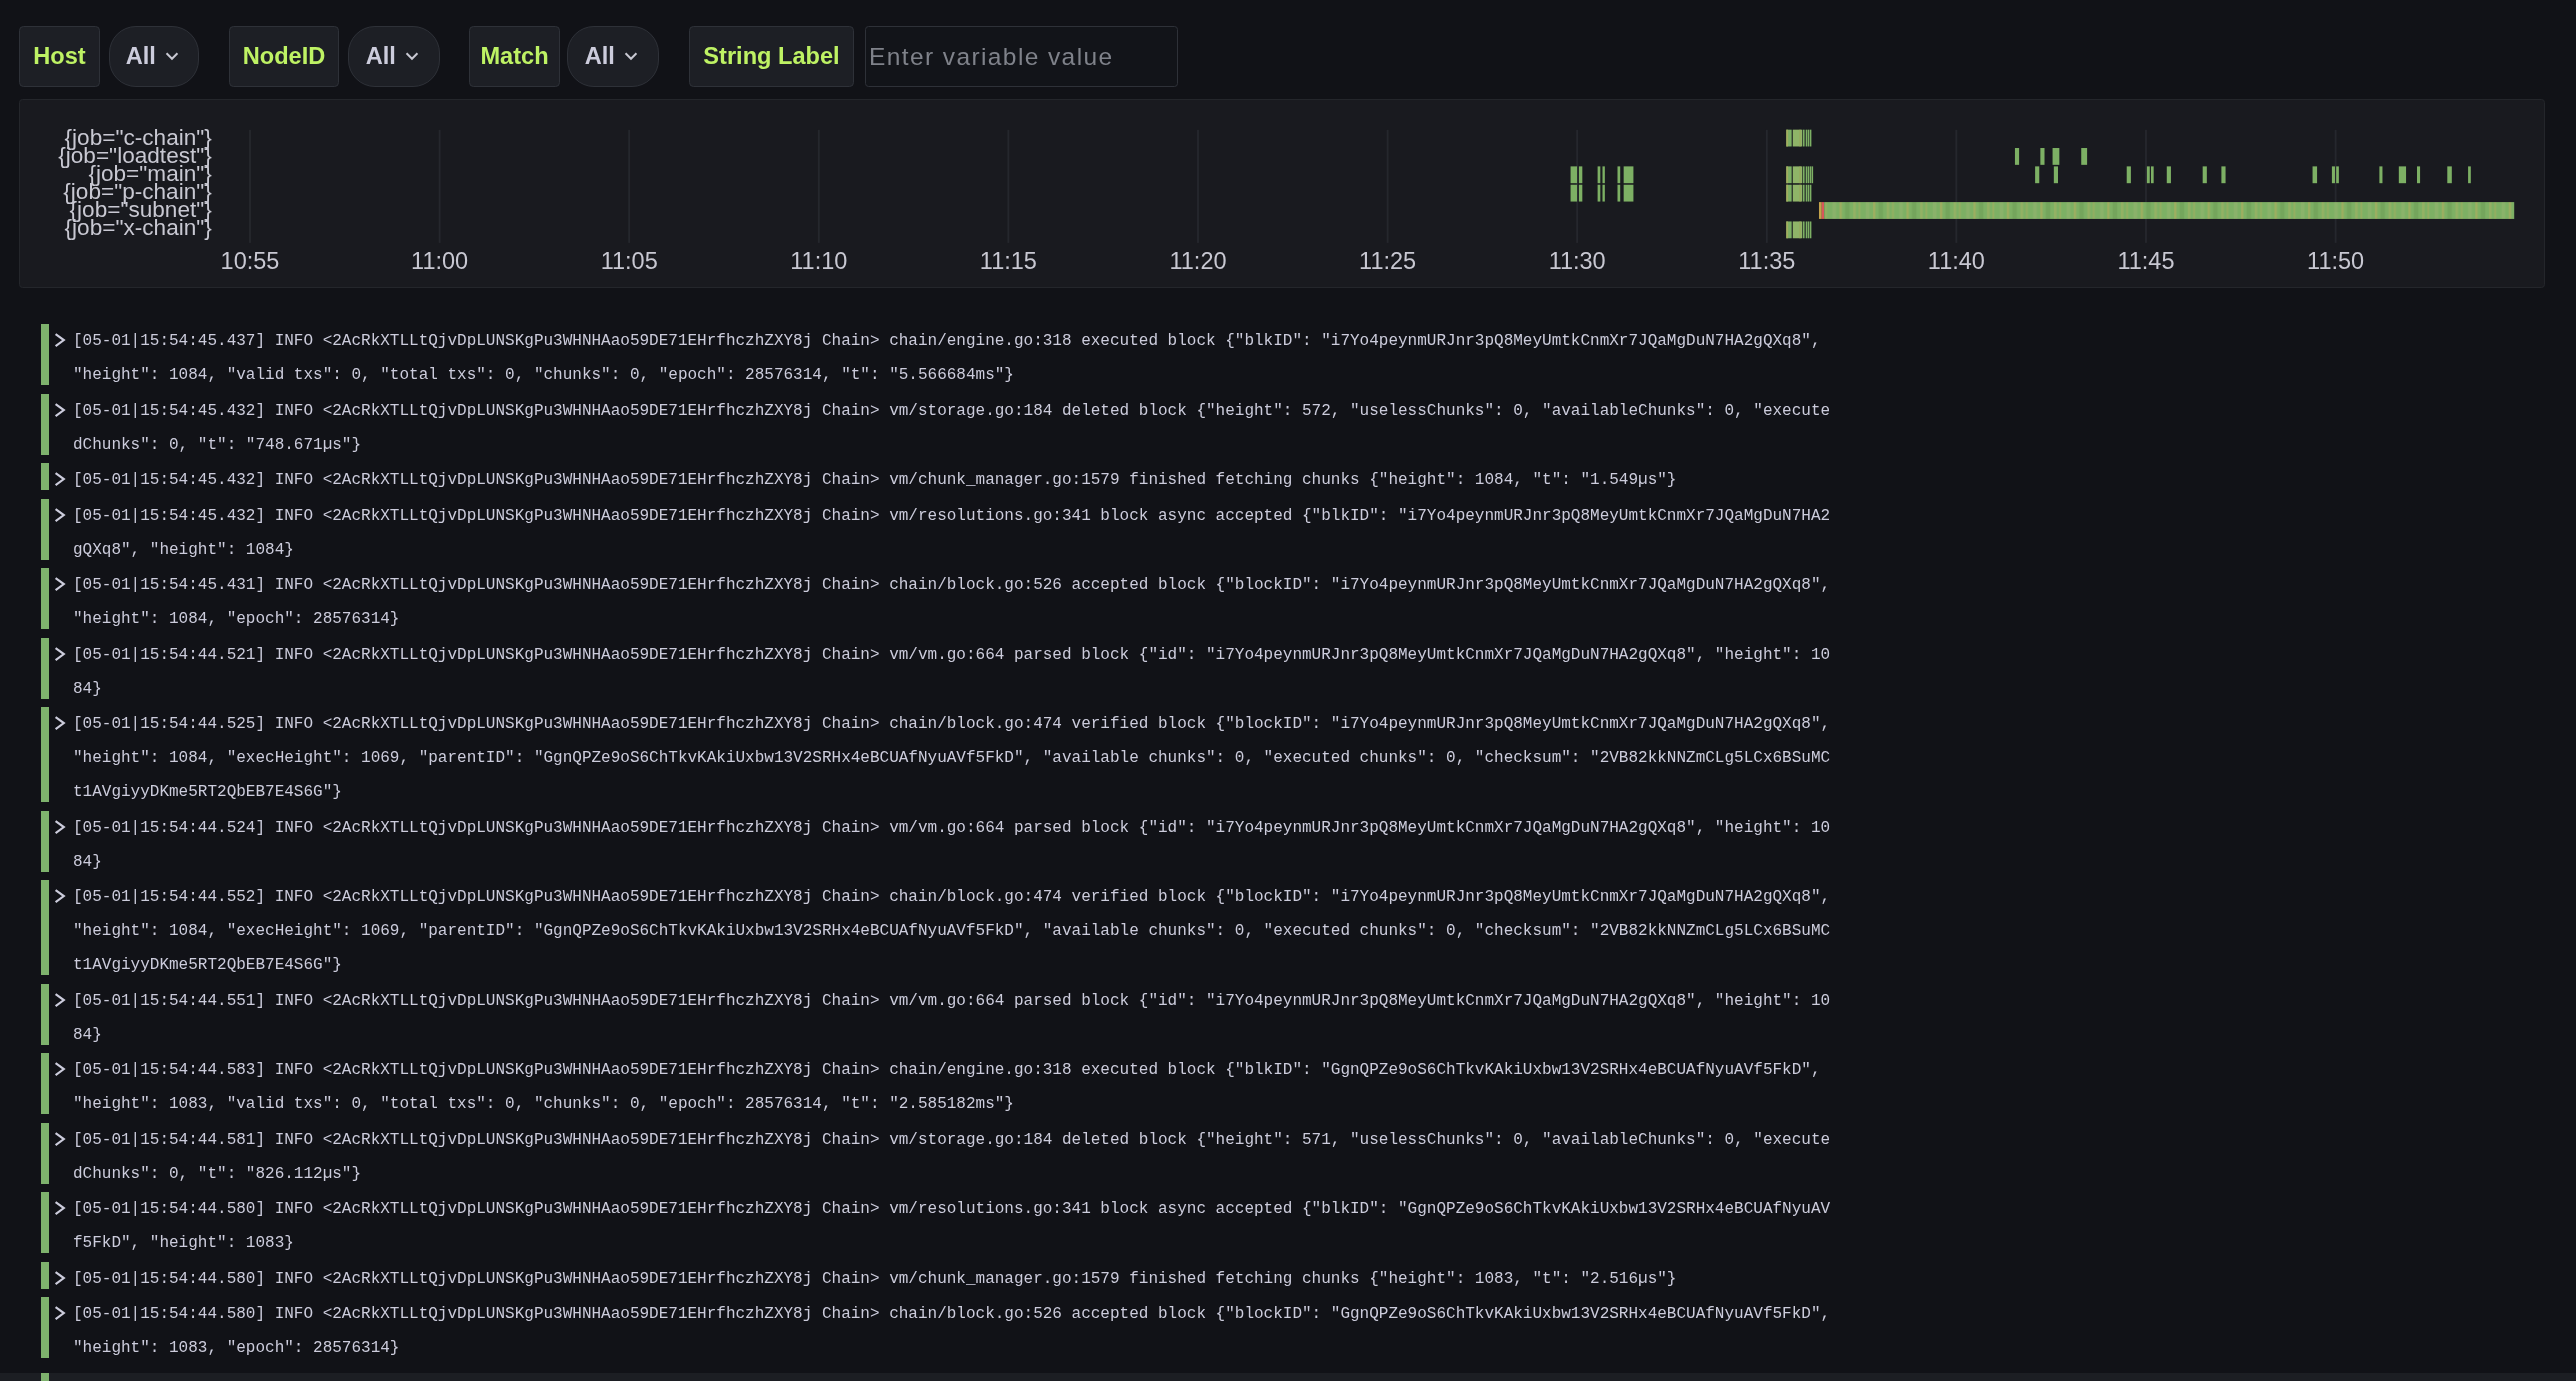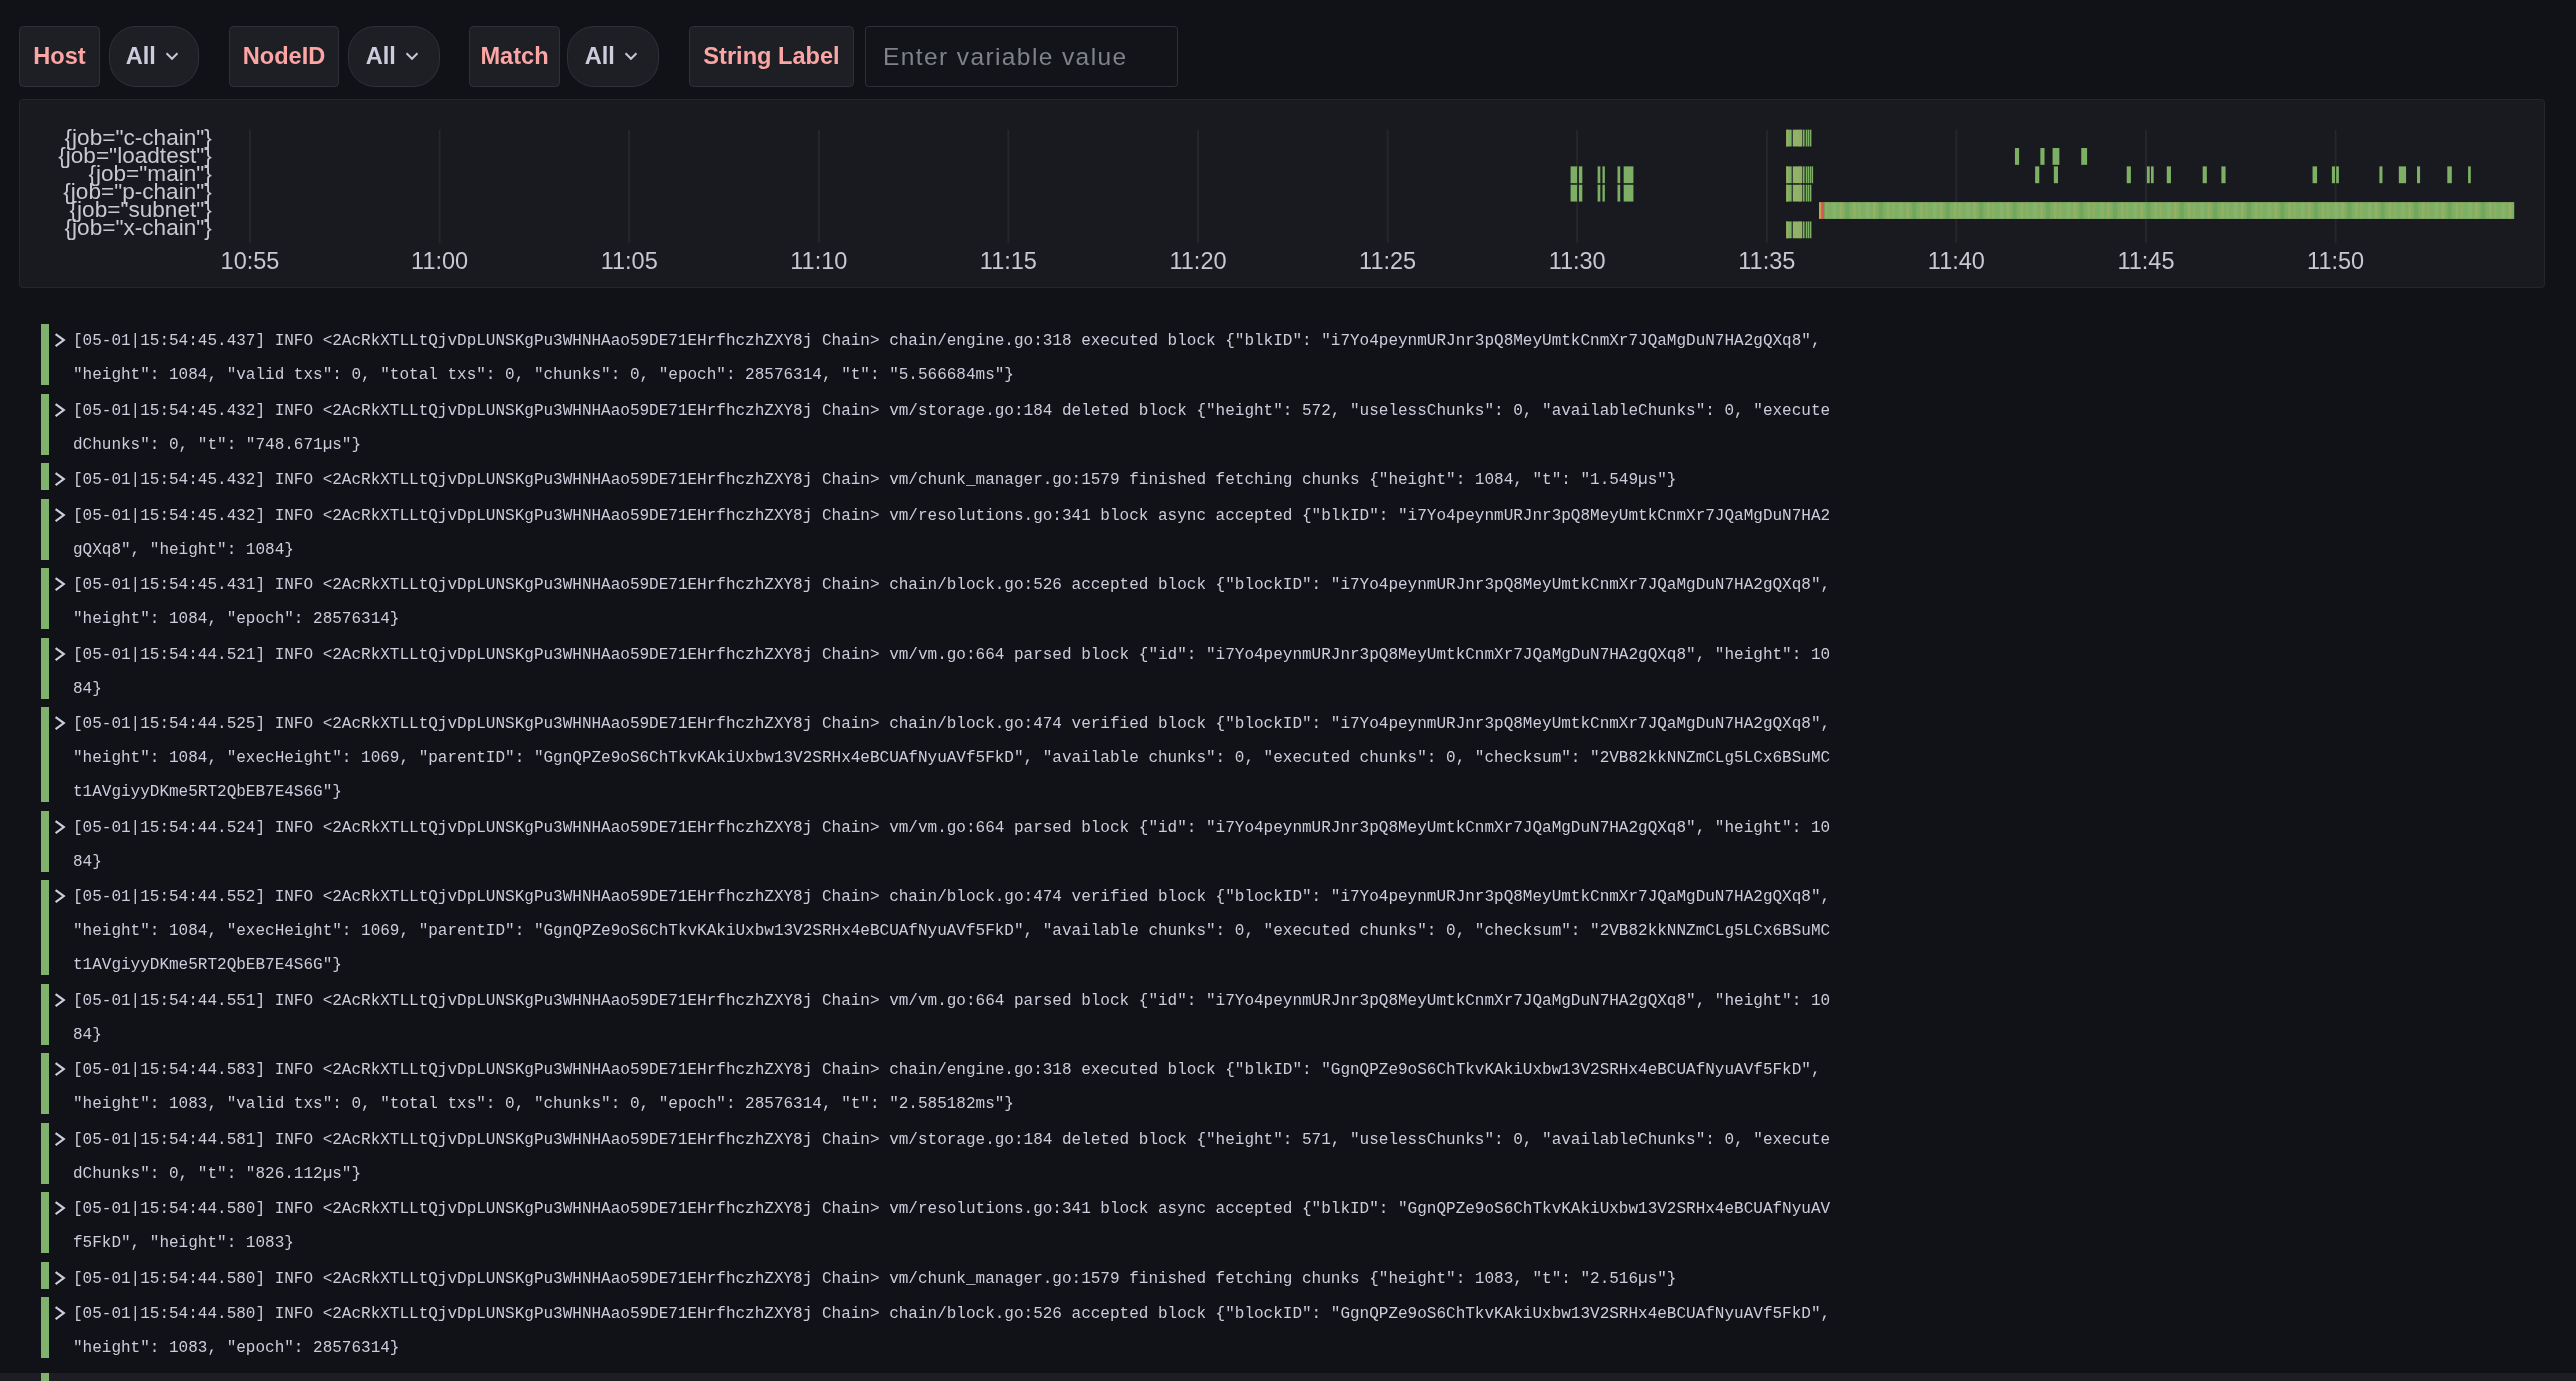--- a/index.html
+++ b/index.html
@@ -1,22 +1,22 @@
 <!DOCTYPE html>
 <html style="font-size:14.5px"><head><meta charset="utf-8"><style>
 * { margin:0; padding:0; box-sizing:border-box; }
 html,body { width:2576px; height:1381px; background:#111217; overflow:hidden; }
 body { position:relative; font-family:"Liberation Sans", sans-serif; }
 .lbl,.allb { position:absolute; top:26px; height:61px; background:#1d1f25; border:0.9px solid #2e3138;
   border-radius:4.5px; display:flex; align-items:center; justify-content:center;
   font-size:23.6px; font-weight:700; }
-.lbl { color:#fca5a5; }
+.lbl { color:#bef264; }
 .allb { color:#ccccdc; font-weight:700;border-radius:27px; }
 .inp { position:absolute; top:26px; height:61px; background:#121419; border:0.9px solid #2e3138;
-  border-radius:3.6px; display:flex; align-items:center; padding-left:17px;
+  border-radius:3.6px; display:flex; align-items:center; padding-left:3px;
   font-size:24.5px; color:#7f828a; font-weight:400; letter-spacing:1.4px; }
 .panel { position:absolute; left:19px; top:99px; width:2526px; height:189px;
   background:#191a1f; border:0.9px solid #24262b; border-radius:3.6px; }
 .logs { position:absolute; left:0; top:324px; width:2576px; }
 .row { position:relative; margin-bottom:1.5px; padding-left:73px;
   font-family:"Liberation Mono", monospace; font-size:16px; line-height:34px; color:#ccccdc; }
 .row::before { content:""; position:absolute; left:41px; top:0.3px; bottom:6.9px; width:8.2px; background:#7eb26d; }
 .ln { white-space:pre; }
 .chev { position:absolute; left:53px; top:8.2px; }
 .strip { position:absolute; left:0; top:1373px; width:2576px; height:8.2px; background:#1c1e23; }

